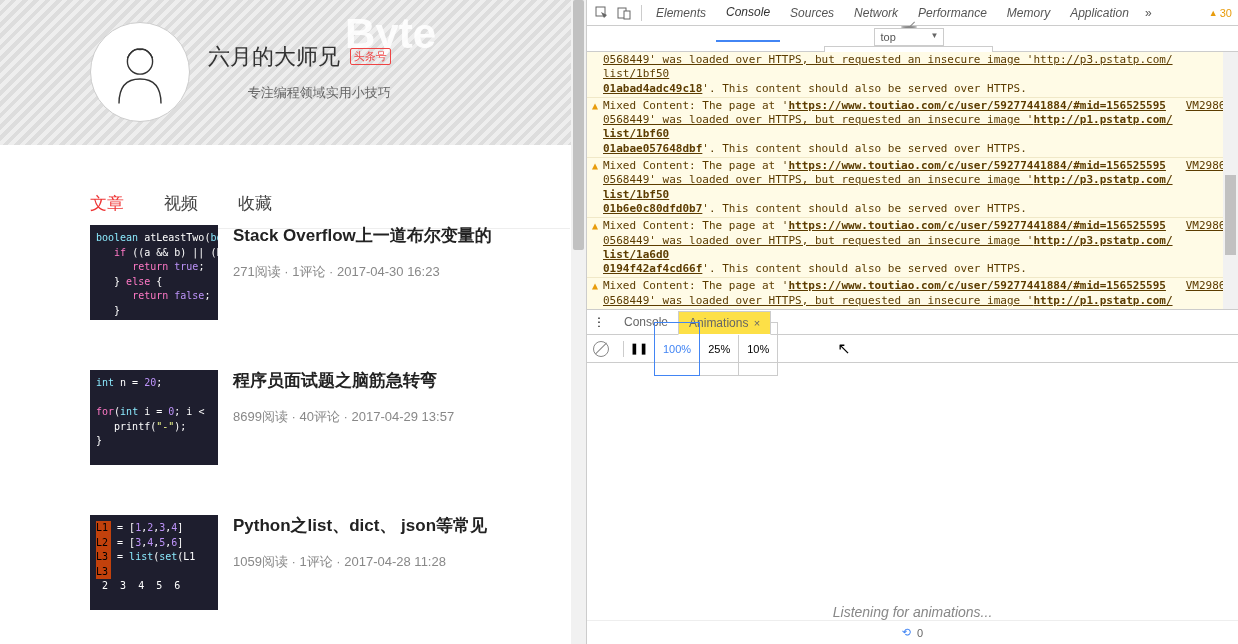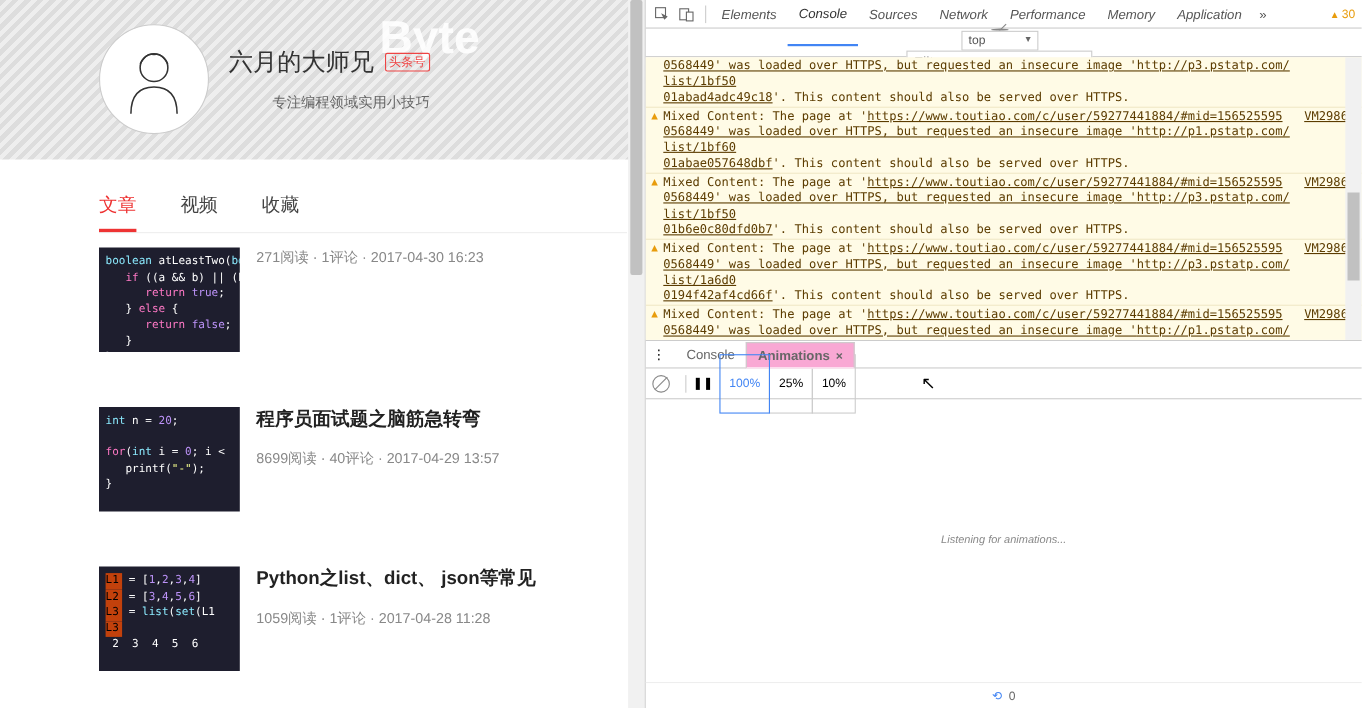--- a/index.html
+++ b/index.html
@@ -7,21 +7,21 @@
 .left-pane { position: absolute; left: 0; top: 0; width: 586px; height: 644px; background: #fff; overflow: hidden; }
 .header-bg { position: absolute; left: 0; top: 0; width: 586px; height: 145px; background: repeating-linear-gradient(135deg, #ddd 0, #ddd 4px, #eee 4px, #eee 8px); }
 .byte-text { position: absolute; right: 150px; top: 10px; font-size: 42px; font-weight: bold; color: #fff; opacity: 0.9; }
 .profile { position: absolute; left: 90px; top: 22px; display: flex; align-items: center; text-align: right; }
 .avatar { width: 100px; height: 100px; border-radius: 50%; background: #fff; border: 1px solid #ccc; display: flex; align-items: center; justify-content: center; overflow: hidden; }
 .avatar svg { width: 70px; height: 70px; }
 .profile-info { margin-left: 18px; }
 .profile-name { font-size: 22px; color: #333; margin-bottom: 4px; display: inline-block; }
 .badge { display: inline-block; border: 1px solid #e44; color: #e44; font-size: 11px; padding: 0 3px; margin-left: 6px; vertical-align: 4px; border-radius: 2px; }
 .profile-desc { font-size: 13px; color: #666; margin-top: 8px; }
-.tabs { position: absolute; left: 90px; top: 165px; display: flex; border-bottom: 1px solid #eee; width: 480px; }
+.tabs { position: absolute; left: 90px; top: 182px; display: flex; border-bottom: 1px solid #eee; width: 480px; }
 .tab { padding: 10px 0; margin-right: 40px; font-size: 17px; color: #444; cursor: pointer; }
 .tab.active { color: #e33; border-bottom: 3px solid #e33; }
 .articles { position: absolute; left: 90px; top: 225px; width: 490px; }
 .article { display: flex; margin-bottom: 50px; }
 .thumb { width: 128px; height: 95px; background: #1e1e2e; color: #fff; font-family: Consolas, monospace; font-size: 10px; padding: 6px; line-height: 1.45; overflow: hidden; white-space: pre; }
 .thumb .kw { color: #ff79c6; }
 .thumb .tp { color: #8be9fd; }
 .thumb .st { color: #f1fa8c; }
 .thumb .nm { color: #bd93f9; text-align: right; }
 .thumb .ln { background: #c2410c; color: #000; display: inline-block; padding-right: 3px; }
@@ -44,39 +44,39 @@
 .ct-clear { width: 16px; height: 16px; border: 1px solid #888; border-radius: 50%; display: flex; align-items: center; justify-content: center; font-size: 8px; cursor: pointer; margin-right: 8px; position: relative; }
 .ct-clear::after { content: ""; position: absolute; width: 16px; height: 1px; background: #888; transform: rotate(-45deg); }
 .ct-select { border: 1px solid #ccc; padding: 2px 18px 2px 6px; margin-right: 8px; background: #fff; position: relative; min-width: 70px; }
 .ct-select::after { content: "▼"; position: absolute; right: 4px; font-size: 8px; color: #666; }
 .ct-filter { border: 1px solid #ccc; padding: 2px 6px; width: 169px; margin-right: 8px; }
 
 .console-body { flex: 1; overflow: hidden; font-family: Consolas, "Lucida Console", monospace; font-size: 11px; line-height: 1.3; position: relative; background: #fffbe6; }
 .msg { display: flex; border-bottom: 1px solid #f0e8c8; padding: 1px 0; }
 .msg-icon { width: 16px; text-align: center; color: #e89c0c; font-size: 10px; }
 .msg-body { flex: 1; color: #5c3c00; word-break: break-all; padding-right: 4px; }
-.msg-body a { color: #5c3c00; text-decoration: underline; cursor: pointer; }
+.msg-body a { color: #5c3c00; text-decoration: underline; cursor: pointer; font-weight: bold; }
 .msg-src { width: 60px; text-align: right; padding-right: 6px; }
 .msg-src a { color: #5c3c00; text-decoration: underline; cursor: pointer; }
 .console-scroll { position: absolute; right: 0; top: 0; width: 15px; height: 100%; background: #f1f1f1; }
 .console-scroll-thumb { position: absolute; top: 48%; width: 11px; height: 80px; background: #c1c1c1; right: 2px; }
 
 .drawer-tabs { height: 26px; border-top: 1px solid #ccc; border-bottom: 1px solid #ccc; display: flex; align-items: center; font-size: 12px; padding-left: 6px; }
 .drawer-dots { margin-right: 8px; cursor: pointer; letter-spacing: 1px; }
 .drawer-tab { padding: 4px 10px; color: #666; cursor: pointer; }
-.drawer-tab.active { border: 1px solid #ccc; border-bottom: 1px solid #fff; background: #f9a8d4; position: relative; top: 1px; font-weight: bold; }
+.drawer-tab.active { border: 1px solid #ccc; border-bottom: 1px solid #fff; background: #fde047; position: relative; top: 1px; }
 .drawer-close { font-size: 11px; margin-left: 2px; cursor: pointer; }
 
 .anim-toolbar { height: 28px; border-bottom: 1px solid #ccc; display: flex; align-items: center; padding: 0 6px; font-size: 11px; }
 .anim-btn { width: 18px; height: 18px; display: flex; align-items: center; justify-content: center; margin-right: 6px; cursor: pointer; }
 .speed-btn { border: 1px solid #ccc; padding: 20px 8px; margin-right: -1px; cursor: pointer; font-size: 11px; }
 .speed-btn.active { border-color: #4285f4; color: #4285f4; z-index: 1; position: relative; }
 .cursor-icon { margin-left: 60px; font-size: 16px; }
 
-.anim-body { flex: 1; display: flex; flex-direction: column; align-items: center; justify-content: center; color: #888; font-size: 10px; font-style: italic; }
+.anim-body { flex: 1; display: flex; flex-direction: column; align-items: center; justify-content: flex-end; color: #888; font-size: 14px; font-style: italic; }
 .anim-footer { height: 24px; border-top: 1px solid #eee; display: flex; align-items: center; justify-content: center; font-size: 11px; color: #666; }
 .anim-footer-icon { color: #4285f4; margin-right: 6px; }
 </style>
 </head>
 <body>
 
 <div class="left-pane">
   <div class="header-bg">
     <div class="byte-text">Byte</div>
   </div>
@@ -102,20 +102,21 @@
   <div class="articles">
     <div class="article">
       <div class="thumb"><span class="tp">boolean</span> atLeastTwo(<span class="tp">bool</span>
    <span class="kw">if</span> ((a &amp;&amp; b) || (b &amp;
       <span class="kw">return</span> <span class="nm">true</span>;
    } <span class="kw">else</span> {
       <span class="kw">return</span> <span class="nm">false</span>;
    }
 }</div>
       <div class="article-info">
+        <div class="article-title">Stack Overflow上一道布尔变量的</div>
         <div class="article-meta">271阅读 · 1评论 · 2017-04-30 16:23</div>
       </div>
     </div>
     <div class="article">
       <div class="thumb"><span class="tp">int</span> n = <span class="nm">20</span>;
 
 <span class="kw">for</span>(<span class="tp">int</span> i = <span class="nm">0</span>; i &lt;
    printf(<span class="st">"-"</span>);
 }</div>
       <div class="article-info">

